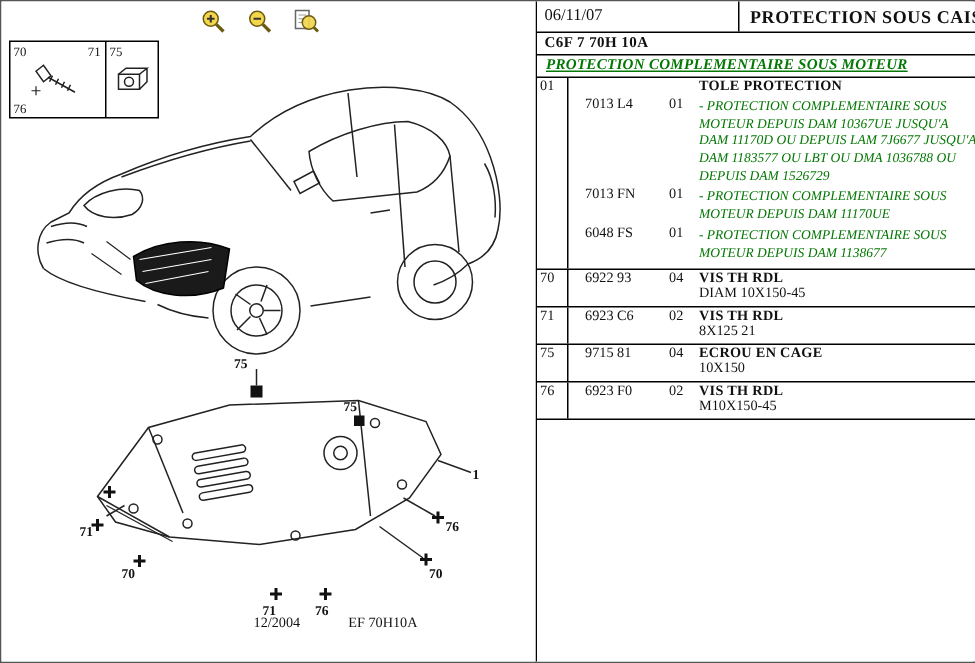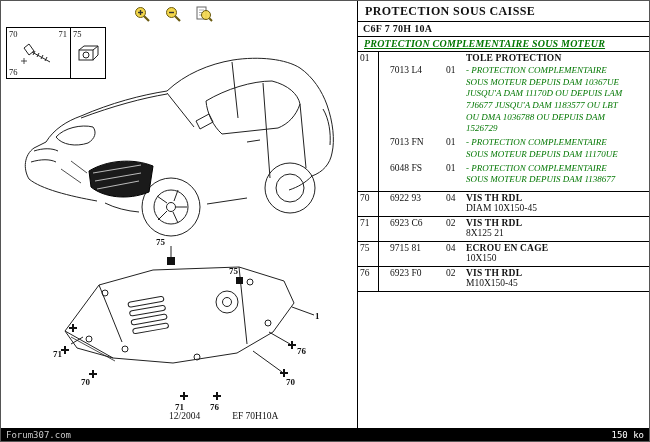--- a/index.html
+++ b/index.html
@@ -198,20 +198,21 @@
       </svg>
 
       <div class="draw-footer">
         <span>12/2004</span>
         <span>EF 70H10A</span>
       </div>
     </div>
 
     <div class="right">
       <div class="hdr">
+        <div class="hdr-date">06/11/07</div>
         <div class="hdr-title">PROTECTION SOUS CAISSE</div>
       </div>
       <div class="code-row">C6F 7 70H 10A</div>
       <div class="band">PROTECTION COMPLEMENTAIRE SOUS MOTEUR</div>
 
       <div class="tgroup g01">
         <div class="ref">01</div>
         <div class="gbody">
           <div class="prow">
             <div class="pnum"></div>
@@ -296,17 +297,13 @@
               <div class="dtitle">VIS TH RDL</div>
               <div class="spec">M10X150-45</div>
             </div>
           </div>
         </div>
       </div>
 
     </div>
   </div>
 
-  <div class="statusbar">
-    <span class="sb-left">Forum307.com</span>
-    <span class="sb-right">150 ko</span>
-  </div>
 </div>
 
 </body></html>

